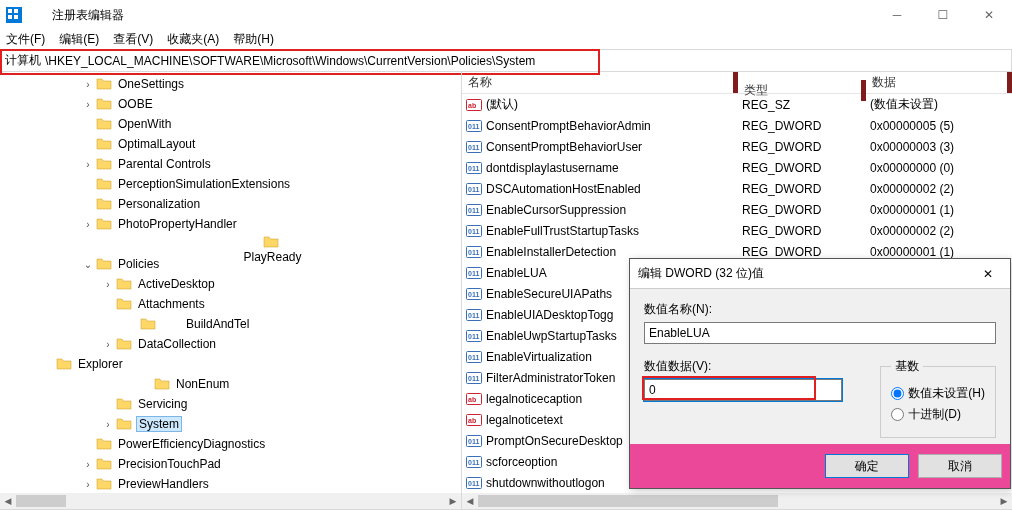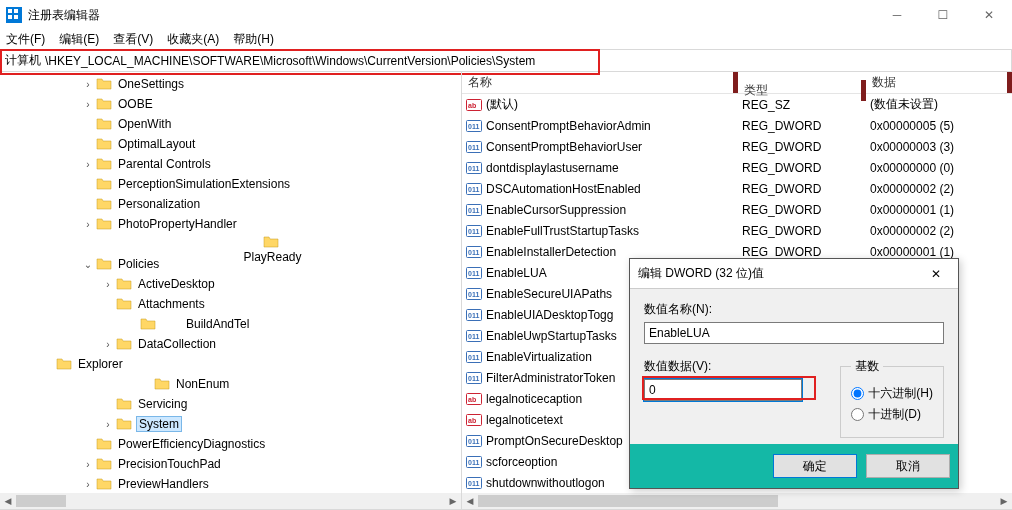--- a/index.html
+++ b/index.html
@@ -1,18 +1,18 @@
 <!DOCTYPE html>
 <html><head>
 <meta charset="utf-8">
 <style>
 * { box-sizing: border-box; margin: 0; padding: 0; font-family: "Microsoft YaHei", "Segoe UI", sans-serif; font-size: 12px; }
 body { background: #fff; width: 1012px; height: 510px; overflow: hidden; position: relative; }
 
-.titlebar { height: 30px; display: flex; align-items: center; padding-left: 6px; background: #fff; }
+.titlebar { height: 30px; display: flex; align-items: center; padding-left: 6px; background: #fff; gap: 24px; }
 .titlebar .app-icon { width: 16px; height: 16px; margin-right: 6px; }
 .titlebar .title { flex: 1; font-size: 12px; }
 .titlebar .win-btns { display: flex; }
 .titlebar .win-btn { width: 46px; height: 30px; display: flex; align-items: center; justify-content: center; color: #666; }
 
 .menubar { height: 20px; display: flex; align-items: center; padding-left: 6px; gap: 14px; border-bottom: 1px solid #d9d9d9; }
 .menubar span { cursor: default; }
 
 .addressbar { height: 22px; display: flex; align-items: center; border: 1px solid #d9d9d9; border-top: none; padding: 0 4px; gap: 4px; }
 .addressbar-hl { position: absolute; top: 49px; left: 0; width: 600px; height: 26px; border: 2px solid #e02020; pointer-events: none; }
@@ -36,21 +36,21 @@
 .col-type { width: 128px; margin-top: 16px; }
 .col-data { flex: 1; }
 .val-table { }
 .val-row { display: flex; height: 21px; align-items: center; }
 .val-row .vcell { display: flex; align-items: center; padding-left: 4px; overflow: hidden; text-overflow: ellipsis; white-space: nowrap; }
 .val-row .c-name { width: 276px; }
 .val-row .c-type { width: 128px; }
 .val-row .c-data { flex: 1; }
 .val-row .v-ic { width: 16px; height: 16px; margin-right: 4px; flex-shrink:0; }
 
-.dialog { position: absolute; top: 258px; left: 629px; width: 330px; background: #14b8a6; border: 1px solid #555; box-shadow: 2px 2px 8px rgba(0,0,0,0.2); z-index: 50; }
+.dialog { position: absolute; top: 258px; left: 629px; width: 382px; background: #ec4899; border: 1px solid #555; box-shadow: 2px 2px 8px rgba(0,0,0,0.2); z-index: 50; }
 .dlg-title { height: 30px; background: #fff; border-bottom: 1px solid #ccc; display: flex; align-items: center; padding-left: 8px; }
 .dlg-title .t { flex: 1; }
 .dlg-title .x { width: 44px; height: 30px; display: flex; align-items: center; justify-content: center; }
 .dlg-body { padding: 12px 14px 6px 14px; background: #f0f0f0; }
 .dlg-body label { display: block; margin-bottom: 4px; }
 .dlg-body input[type=text] { width: 100%; padding: 3px 4px; border: 1px solid #7a7a7a; background: #fff; font-size: 12px; }
 .dlg-row2 { display: flex; gap: 38px; margin-top: 14px; }
 .dlg-val { flex: 1; position: relative; }
 .dlg-val input { width: 170px; }
 .val-hl { position: absolute; top: 18px; left: -2px; width: 174px; height: 24px; border: 2px solid #e02020; pointer-events: none; }
@@ -551,21 +551,21 @@
       <div class="dlg-val">
         <label>数值数据(V):</label>
         <input type="text" style="background: rgb(255, 255, 255); outline: rgb(0, 120, 215) solid 1px;" value="0">
         <div class="val-hl"></div>
       </div>
       <div class="dlg-radix">
         <fieldset>
           <legend>基数</legend>
           <label>
               <input type="radio" name="radix" checked="" style="">
-              <span>十六进制(H)</span>
+              <span>数值未设置(H)</span>
             </label>
           <label>
               <input type="radio" name="radix" style="">
               <span>十进制(D)</span>
             </label>
         </fieldset>
       </div>
     </div>
   </div>
   <div class="dlg-btns">

